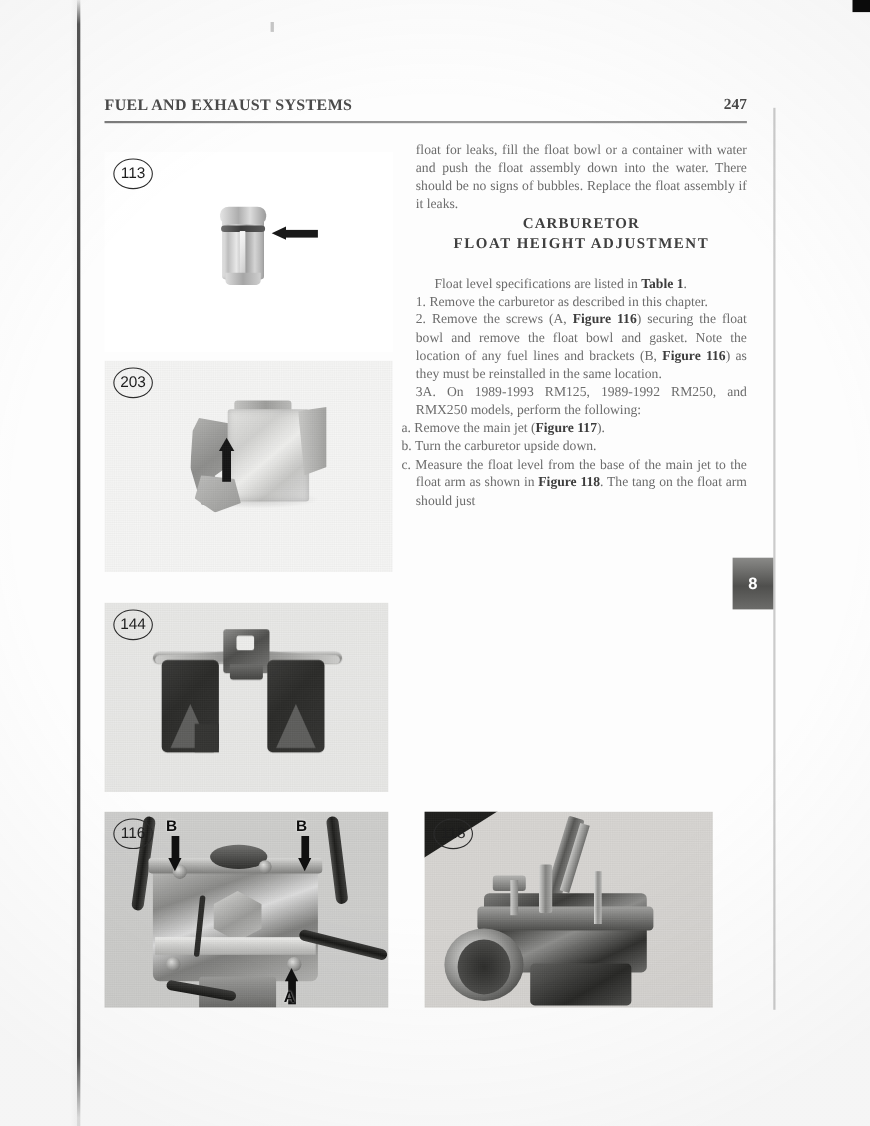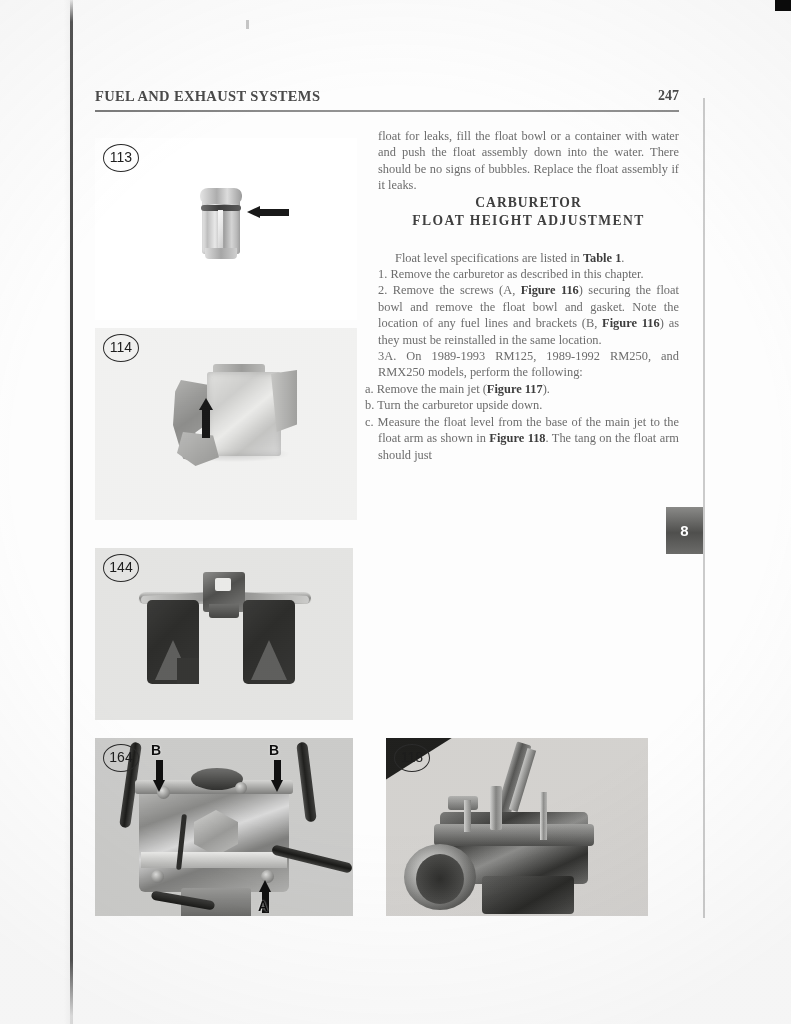--- a/index.html
+++ b/index.html
@@ -627,21 +627,21 @@
         <div class="f113-slot"></div>
         <div class="f113-base"></div>
       </div>
       <div class="f113-arrow">
         <div class="shaft"></div>
         <div class="head"></div>
       </div>
     </div>
 
     <div class="figbox fig114">
-      <div class="fig-num">114</div>
+      <div class="fig-num">203</div>
       <div class="f114-shadow"></div>
       <div class="f114-bracket"></div>
       <div class="f114-cap"></div>
       <div class="f114-body"></div>
       <div class="f114-right"></div>
       <div class="f114-lower"></div>
       <div class="f114-arrow">
         <div class="shaft"></div>
         <div class="head"></div>
       </div>
@@ -660,21 +660,21 @@
         <div class="vnotch"></div>
         <div class="tail"></div>
       </div>
       <div class="f115-float right">
         <div class="vnotch"></div>
       </div>
       <div class="grain"></div>
     </div>
 
     <div class="figbox fig116">
-      <div class="fig-num">164</div>
+      <div class="fig-num">116</div>
       <div class="f116-hose-l"></div>
       <div class="f116-hose-r"></div>
       <div class="f116-body"></div>
       <div class="f116-plate"></div>
       <div class="f116-ring"></div>
       <div class="f116-hex"></div>
       <div class="f116-band"></div>
       <div class="f116-skirt"></div>
       <div class="f116-wire"></div>
       <div class="f116-hose-b"></div>

